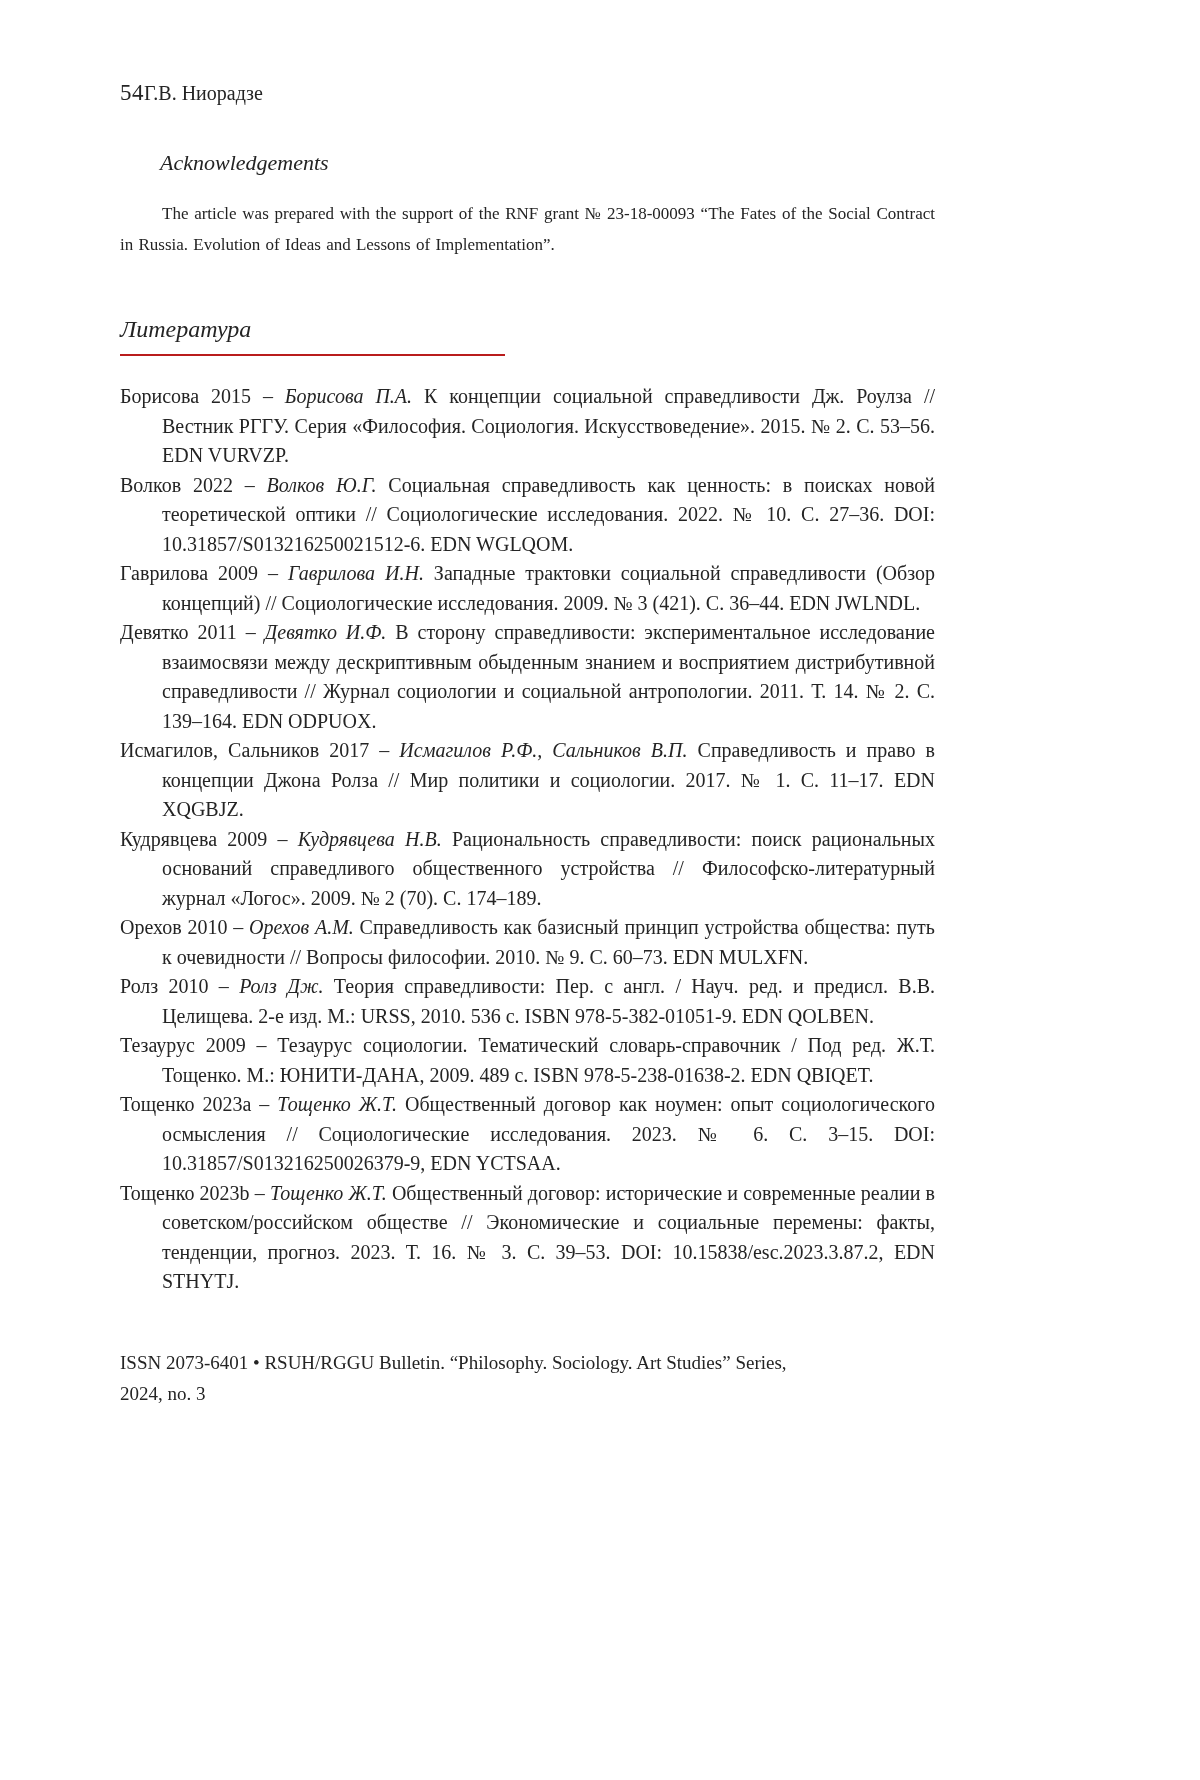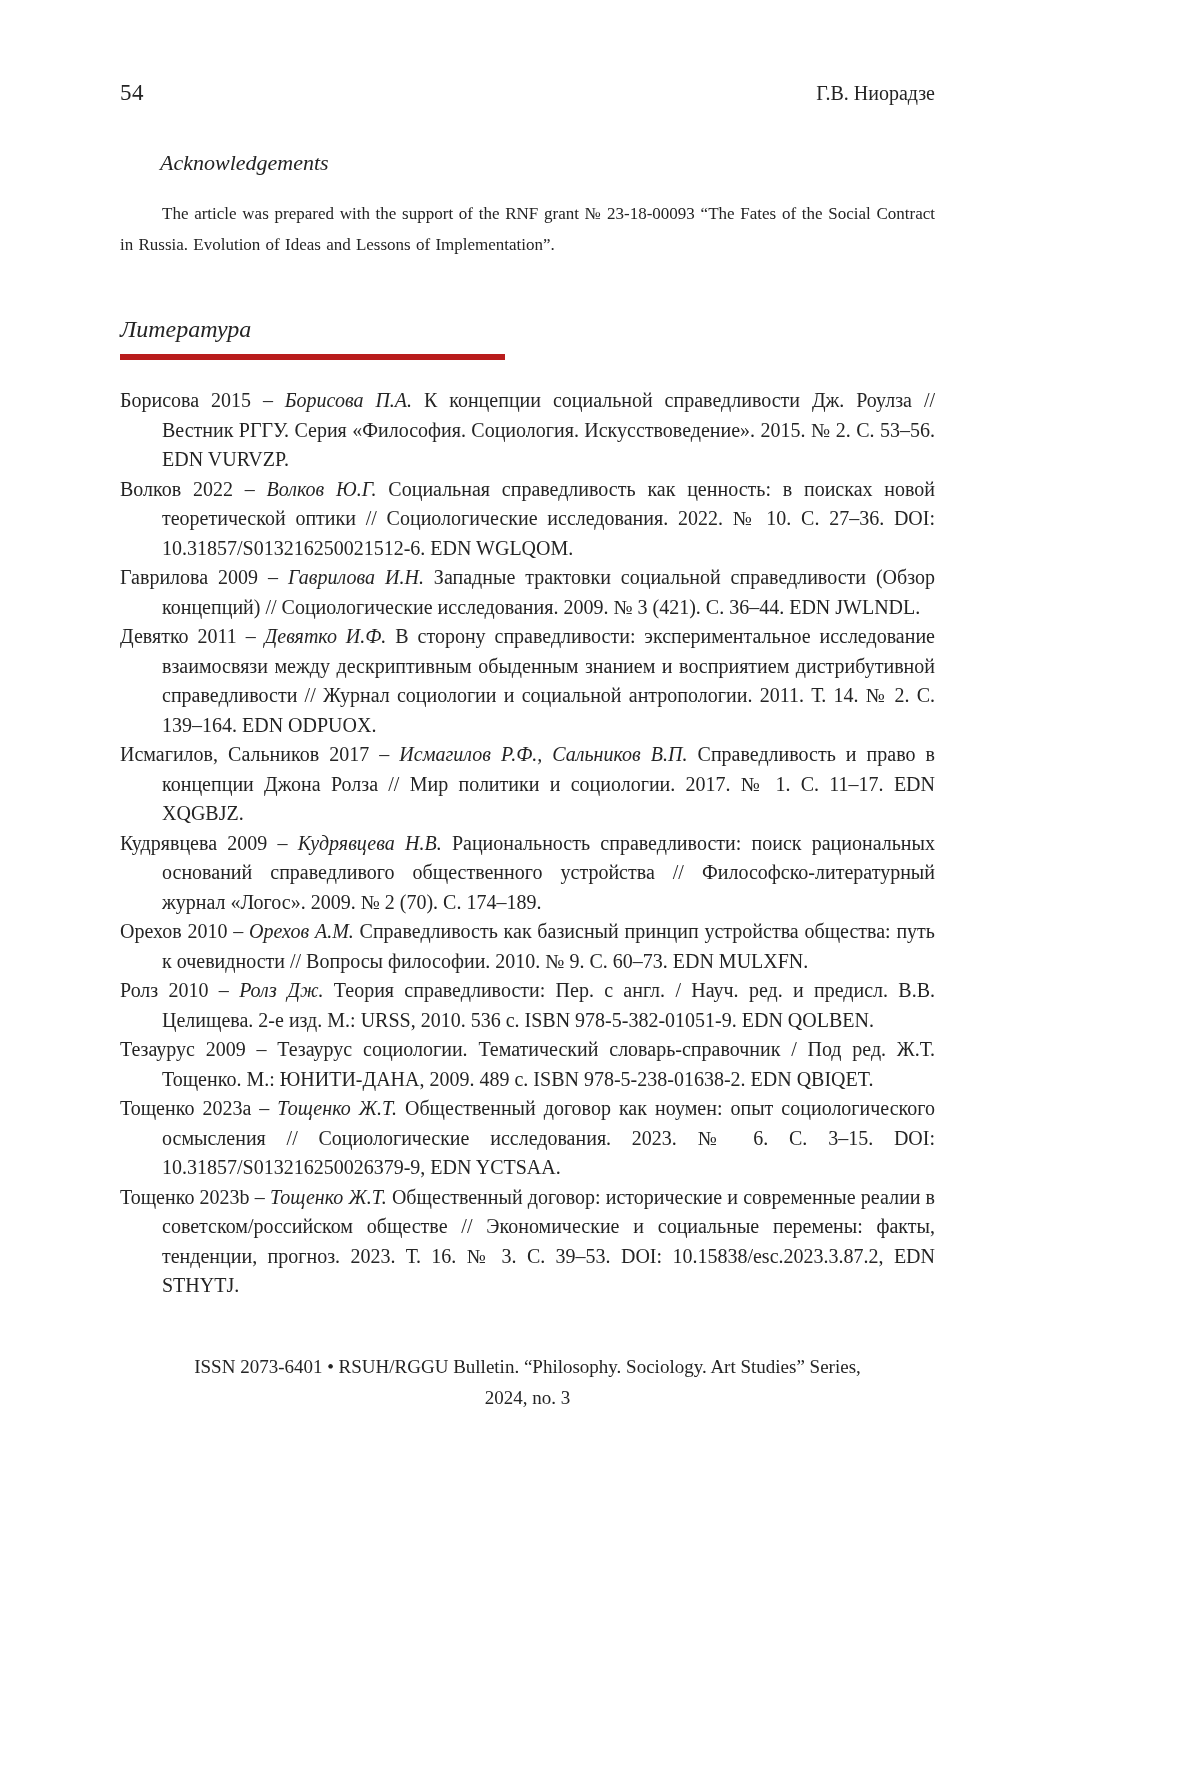--- a/index.html
+++ b/index.html
@@ -10,21 +10,20 @@
     font-family: "Liberation Serif", "DejaVu Serif", serif;
     color: #242424;
     position: relative;
     overflow: hidden;
   }
   .page {
     padding: 80px 265px 0 120px;
   }
   .header {
     display: flex;
-    justify-content: space-between;
     align-items: baseline;
   }
   .page-num { font-size: 23px; letter-spacing: 0.5px; }
   .author   { font-size: 20px; }
 
   .ack-title {
     font-style: italic;
     font-weight: normal;
     font-size: 22px;
     margin: 44px 0 0 40px;
@@ -34,21 +33,21 @@
     font-size: 17px;
     line-height: 31px;
     text-align: justify;
     text-indent: 42px;
     word-spacing: 1px;
   }
 
   .lit-head {
     margin-top: 56px;
     width: 385px;
-    border-bottom: 6px solid #b91c1c;
+    border-bottom: 2px solid #b91c1c;
     padding-bottom: 11px;
   }
   .lit-title {
     font-style: italic;
     font-size: 24px;
   }
 
   .refs {
     margin-top: 26px;
     font-size: 20px;
@@ -56,21 +55,20 @@
   }
   .ref-item {
     text-align: justify;
     padding-left: 42px;
     text-indent: -42px;
   }
   .ref-item em { font-style: italic; }
 
   .footer {
     margin-top: 50px;
-    text-align: center;
     font-size: 19px;
     line-height: 31px;
   }
 </style>
 </head>
 <body>
 
 <div class="page">
 
   <div class="header">

